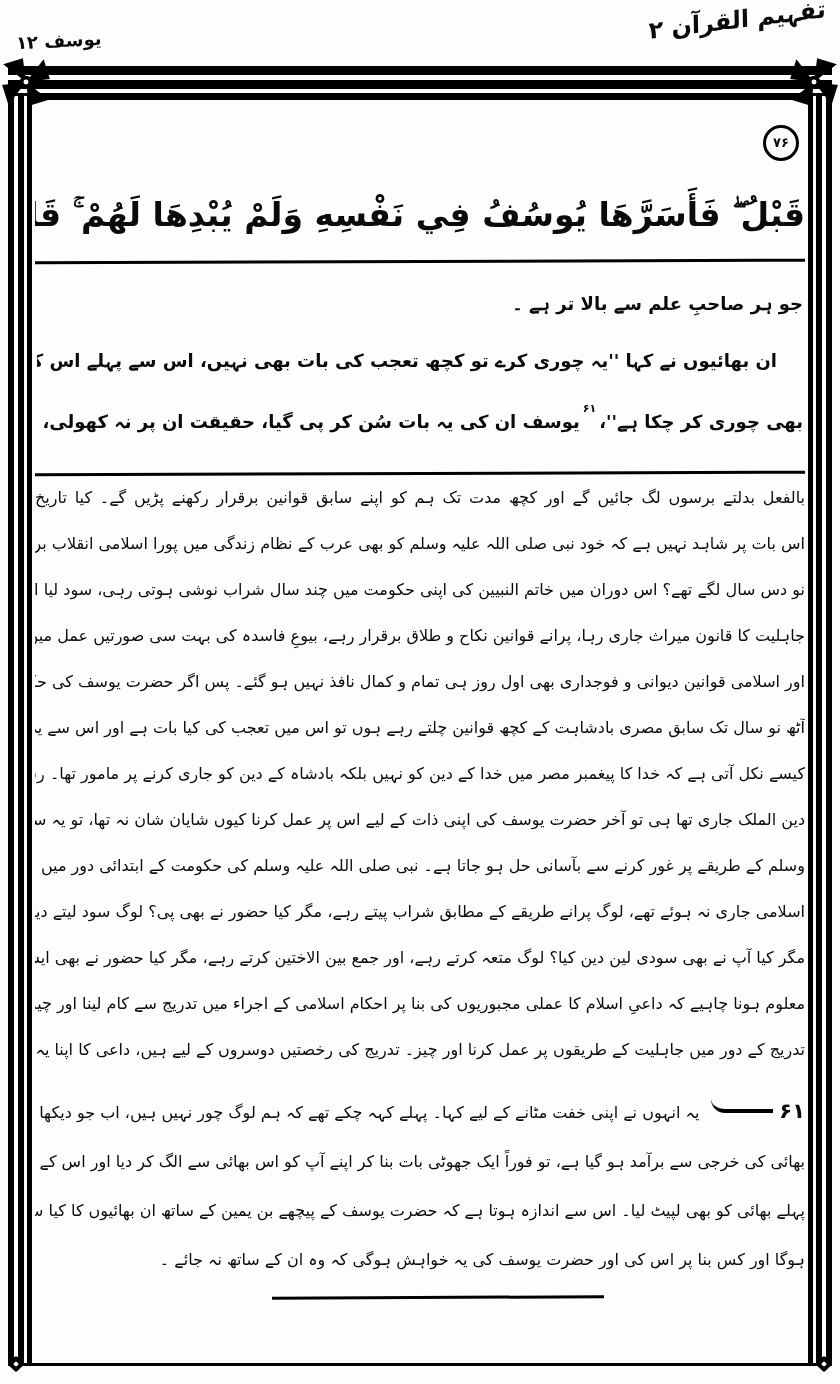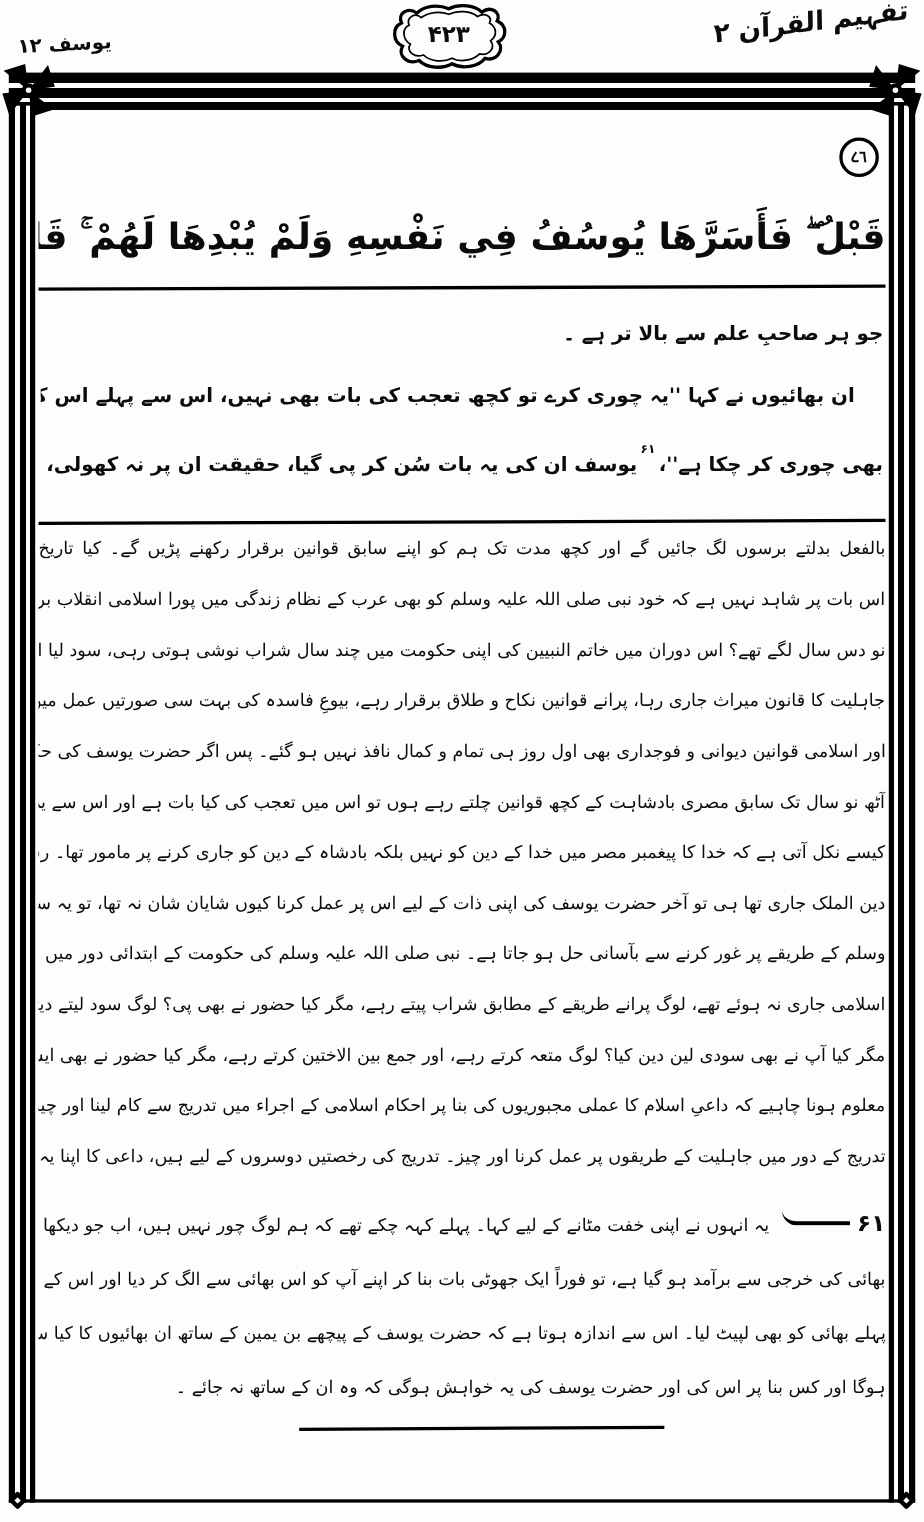--- a/index.html
+++ b/index.html
@@ -31,21 +31,21 @@
   .knot{position:absolute;width:20px;height:20px;bottom:-8px;}
   .knot.bl{left:-2px;}
   .knot.br{right:-2px;transform:scaleX(-1);}
   
   .content{position:absolute;top:34px;left:27px;right:27px;bottom:4px;direction:rtl;}
   .qline{font-size:33px;font-weight:bold;line-height:74px;white-space:nowrap;overflow:hidden;
          text-align:justify;text-align-last:justify;letter-spacing:1px;}
   .quran{padding-top:4px;}
   .ayah{display:inline-flex;align-items:center;justify-content:center;width:30px;height:30px;
         border:3px solid #000;border-radius:50%;font-size:13px;font-weight:bold;
-        vertical-align:middle;margin:0 6px;line-height:1;font-family:Liberation Serif, serif;}
+        vertical-align:middle;margin:0 6px;line-height:1;}
   .rule{height:3px;background:#000;margin:8px 0 0;transform:rotate(-0.2deg);}
   .translation{padding:12px 2px 14px;}
   .tline{font-size:18px;font-weight:bold;line-height:57px;white-space:nowrap;overflow:hidden;}
   .jline{text-align:justify;text-align-last:justify;}
   .endline{text-align:center;text-align-last:right;}
   .indent{padding-right:26px;}
   .fn-ref{font-size:11px;font-weight:bold;position:relative;top:-9px;margin:0 3px;}
   .commentary{}
   .cline{font-size:16px;line-height:46px;white-space:nowrap;overflow:hidden;}
   .footnote{margin-top:14px;}
@@ -56,27 +56,20 @@
   .end-rule{width:332px;height:3px;background:#000;margin:12px auto 0;
             transform:translateX(18px) rotate(-0.3deg);}
 </style>
 </head>
 <body>
 
 <div class="page">
 
   <header class="pg-header">
     <div class="hdr-right">تفہیم القرآن ۲</div>
-    <div class="medallion">
-      <svg viewBox="0 0 112 62">
-        <path d="M56 6 C66 1 80 3 86 9 C94 3 104 9 100 17 C109 21 109 32 101 36 C107 44 99 54 89 51 C83 59 68 61 59 56 C50 61 36 60 29 53 C19 57 9 49 14 40 C5 36 4 23 13 19 C9 10 19 4 27 10 C34 3 46 2 56 6 Z" fill="none" stroke="#000" stroke-width="3"></path>
-        <path d="M56 11 C64 7 76 8 82 13 C89 9 96 13 93 19 C100 23 100 31 94 35 C99 42 92 49 84 47 C78 53 66 55 59 51 C51 55 39 54 33 48 C25 51 17 45 21 38 C14 34 13 24 20 21 C17 14 25 9 31 14 C38 9 48 8 56 11 Z" fill="none" stroke="#000" stroke-width="1.6"></path>
-      </svg>
-      <span class="pg-num">۴۲۳</span>
-    </div>
     <div class="hdr-left">یوسف ۱۲</div>
   </header>
 
   <div class="frame">
     <div class="fb fb-top"></div>
     <div class="fb fb-left"></div>
     <div class="fb fb-right"></div>
     <div class="fb fb-bottom"></div>
 
     <svg class="corner tl" viewBox="0 0 54 54">

